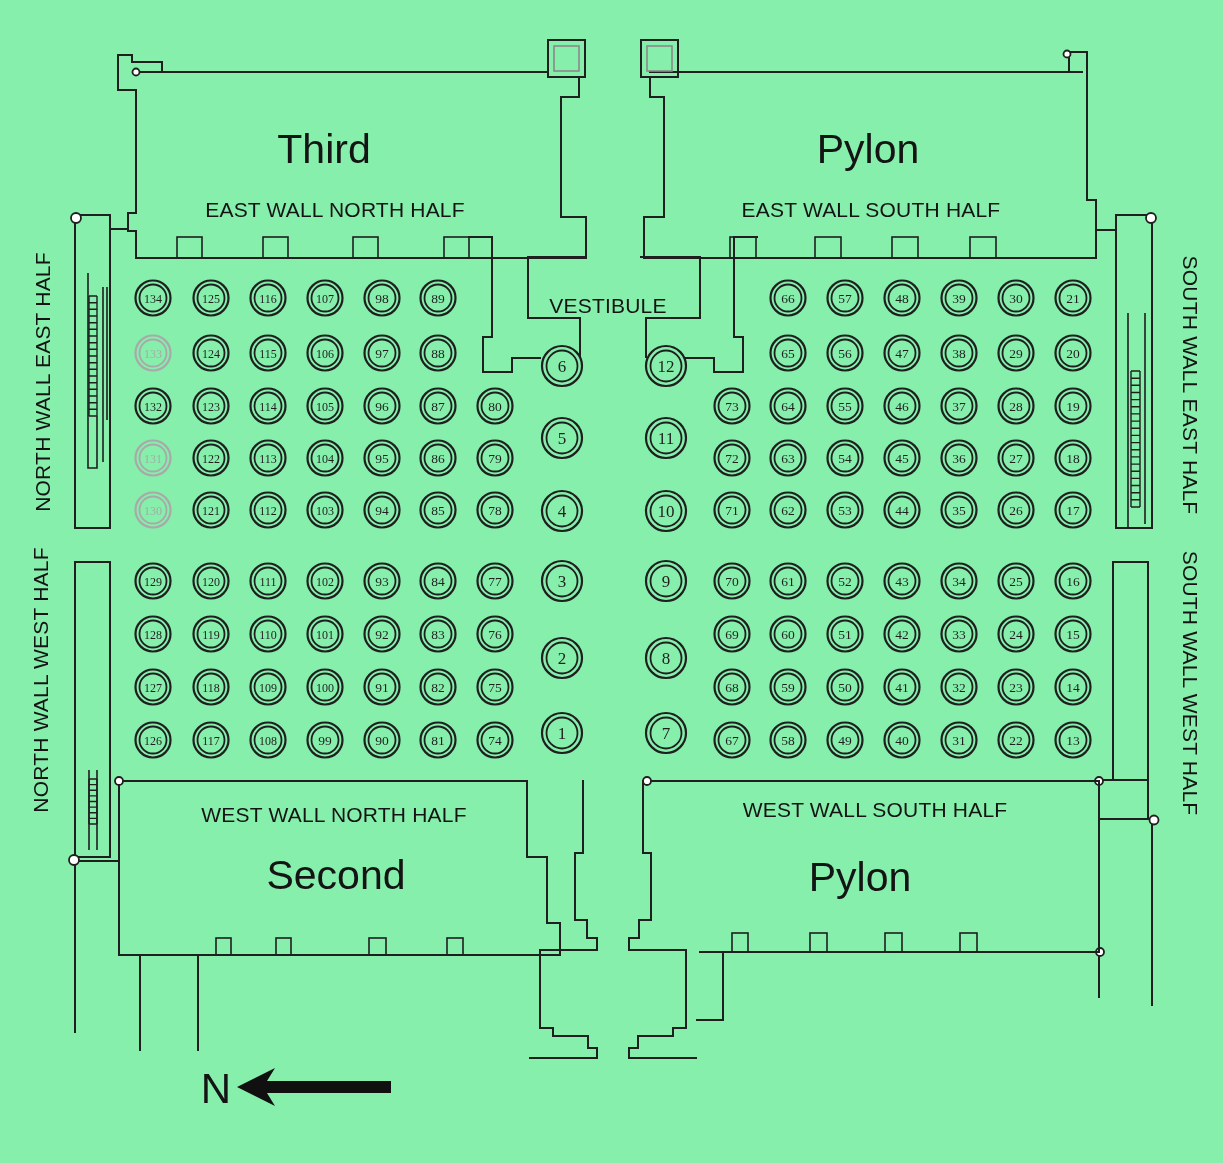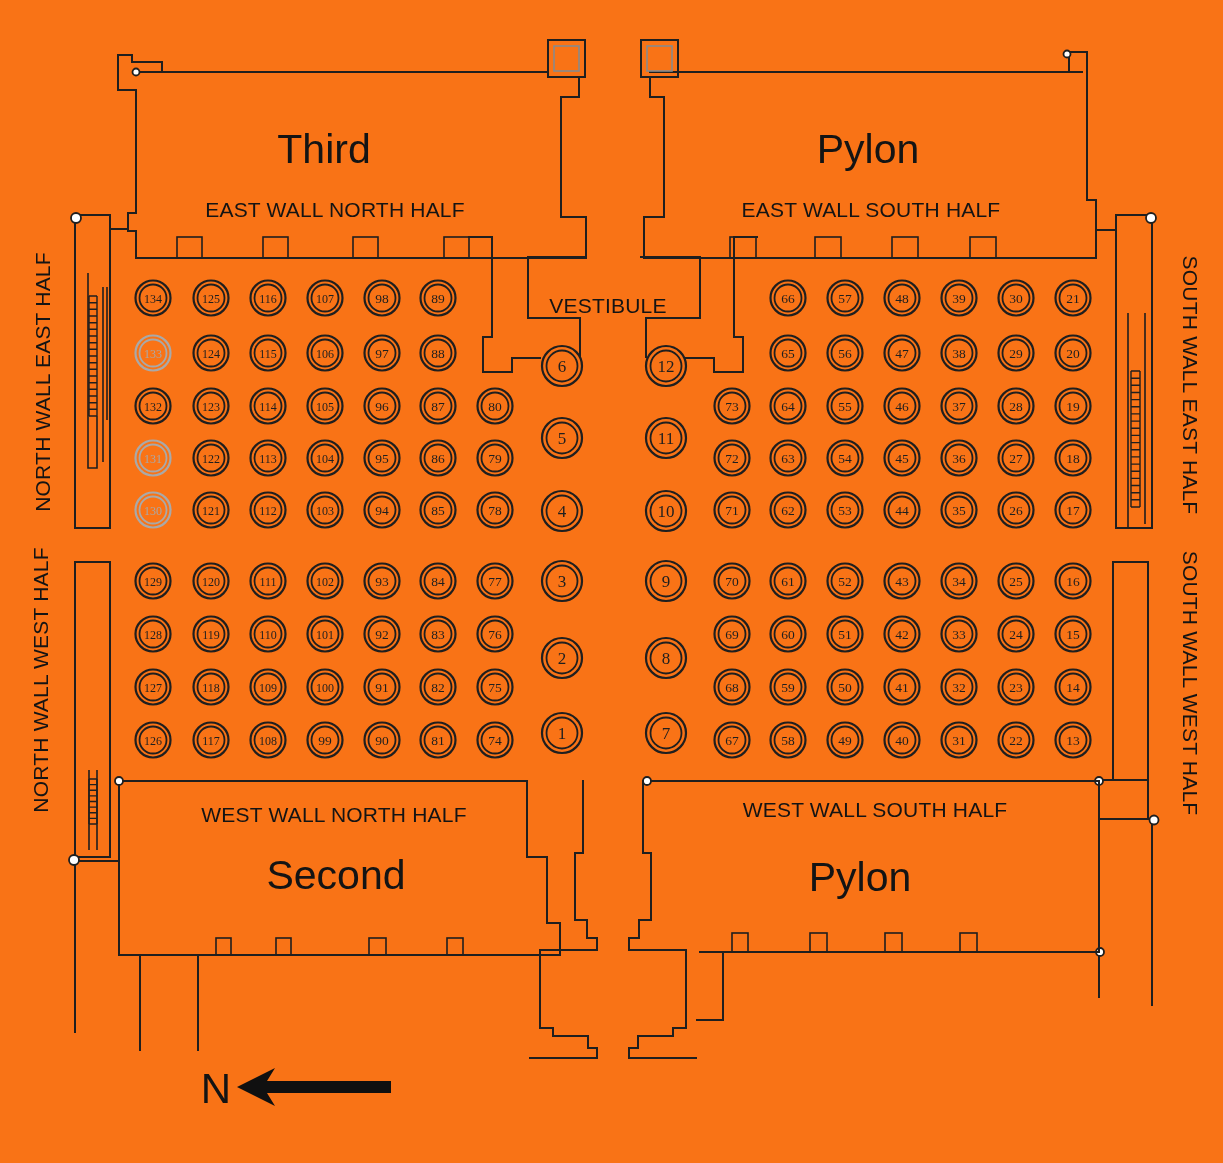--- a/index.html
+++ b/index.html
@@ -1,16 +1,16 @@
 <!DOCTYPE html>
 <html><head>
 <meta charset="utf-8">
 <style>
   html,body{margin:0;padding:0;background:#ffffff;}
-  .page{position:relative;width:1223px;height:1163px;background:#f97316;overflow:hidden;
+  .page{position:relative;width:1223px;height:1163px;background:#86efac;overflow:hidden;
         font-family:"Liberation Sans",sans-serif;}
   svg{display:block;}
   .wall{fill:none;stroke:#1f1f1f;stroke-width:2;stroke-linejoin:miter;stroke-linecap:square;}
   .wall-thin{fill:none;stroke:#1f1f1f;stroke-width:1.6;}
   .tower-inner{fill:none;stroke:#8a8a8a;stroke-width:1.6;}
   .bump{fill:#ffffff;stroke:#1f1f1f;stroke-width:1.8;}
   .lbl{fill:#141414;}
   .lbl-big{font-size:41px;}
   .lbl-wall{font-size:21px;letter-spacing:0.2px;}
   .lbl-n{font-size:42px;}

